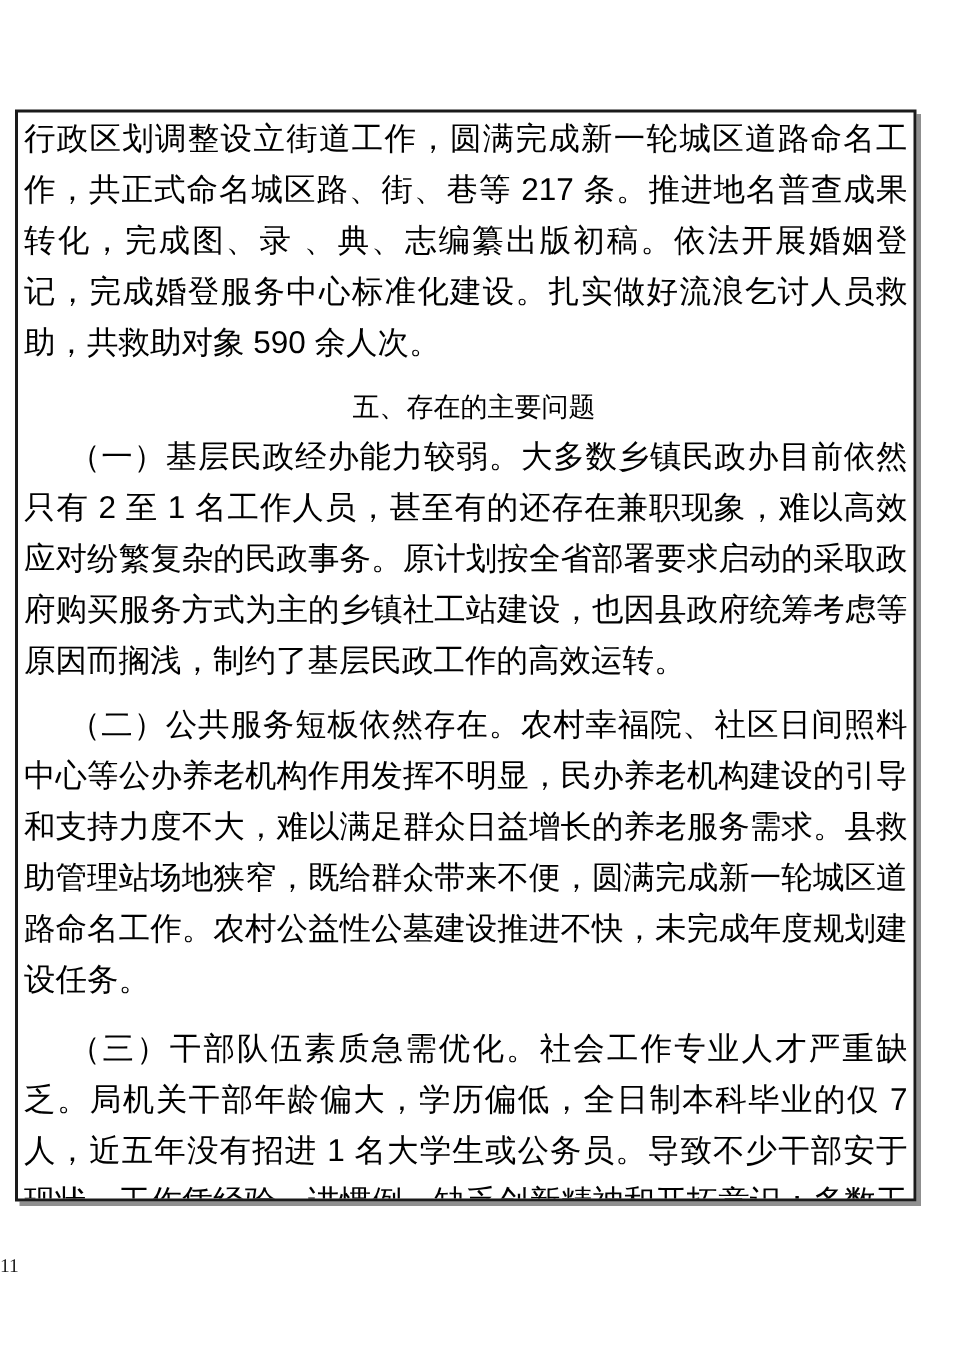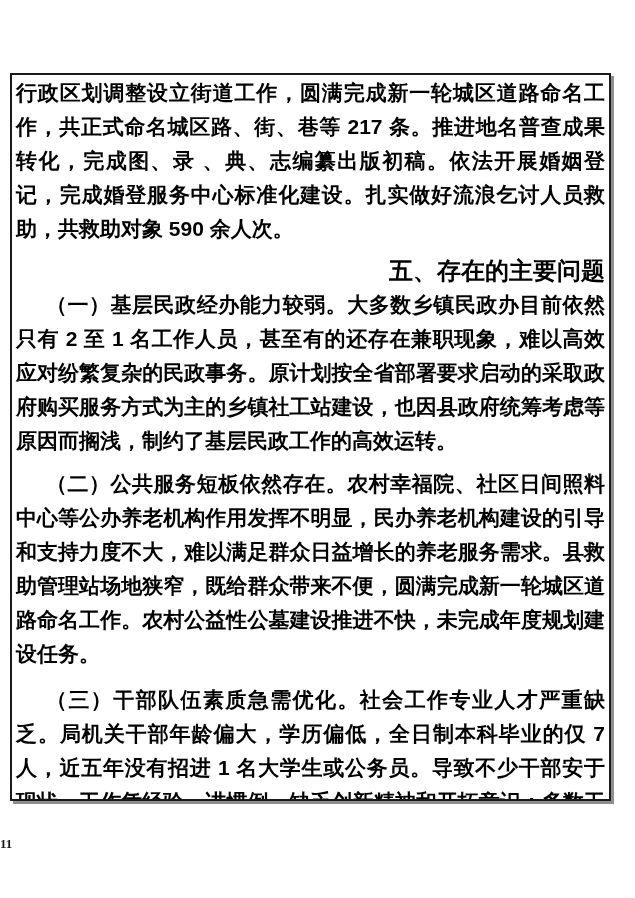--- a/index.html
+++ b/index.html
@@ -8,21 +8,20 @@
     background: #ffffff;
   }
   .page {
     position: relative;
     width: 635px;
     height: 890px;
     background: #ffffff;
     font-family: "Liberation Sans", sans-serif;
     color: #000000;
     overflow: hidden;
-    font-weight: bold;
   }
   .text-frame {
     position: absolute;
     left: 10px;
     top: 73px;
     width: 601px;
     height: 728px;
     box-sizing: border-box;
     border: 2px solid #1a1a1a;
     box-shadow: 3px 3px 0 #8f8f8f;
@@ -39,23 +38,23 @@
   }
   .doc-text p {
     margin: 0;
   }
   .para-cont {
     text-indent: 0;
   }
   .heading-5 {
     margin-top: 10px !important;
     padding-left: 11px;
-    font-size: 24px;
+    font-size: 18px;
     line-height: 30px;
-    text-align: right;
+    text-align: center;
   }
   .item-1 { margin-top: 2px !important; text-indent: 30px; }
   .item-2 { margin-top: 9px !important; text-indent: 30px; }
   .item-3 { margin-top: 12px !important; text-indent: 30px; }
   .page-number {
     position: absolute;
     left: 0;
     top: 836px;
     width: 100%;
     font-family: "Liberation Serif", serif;

